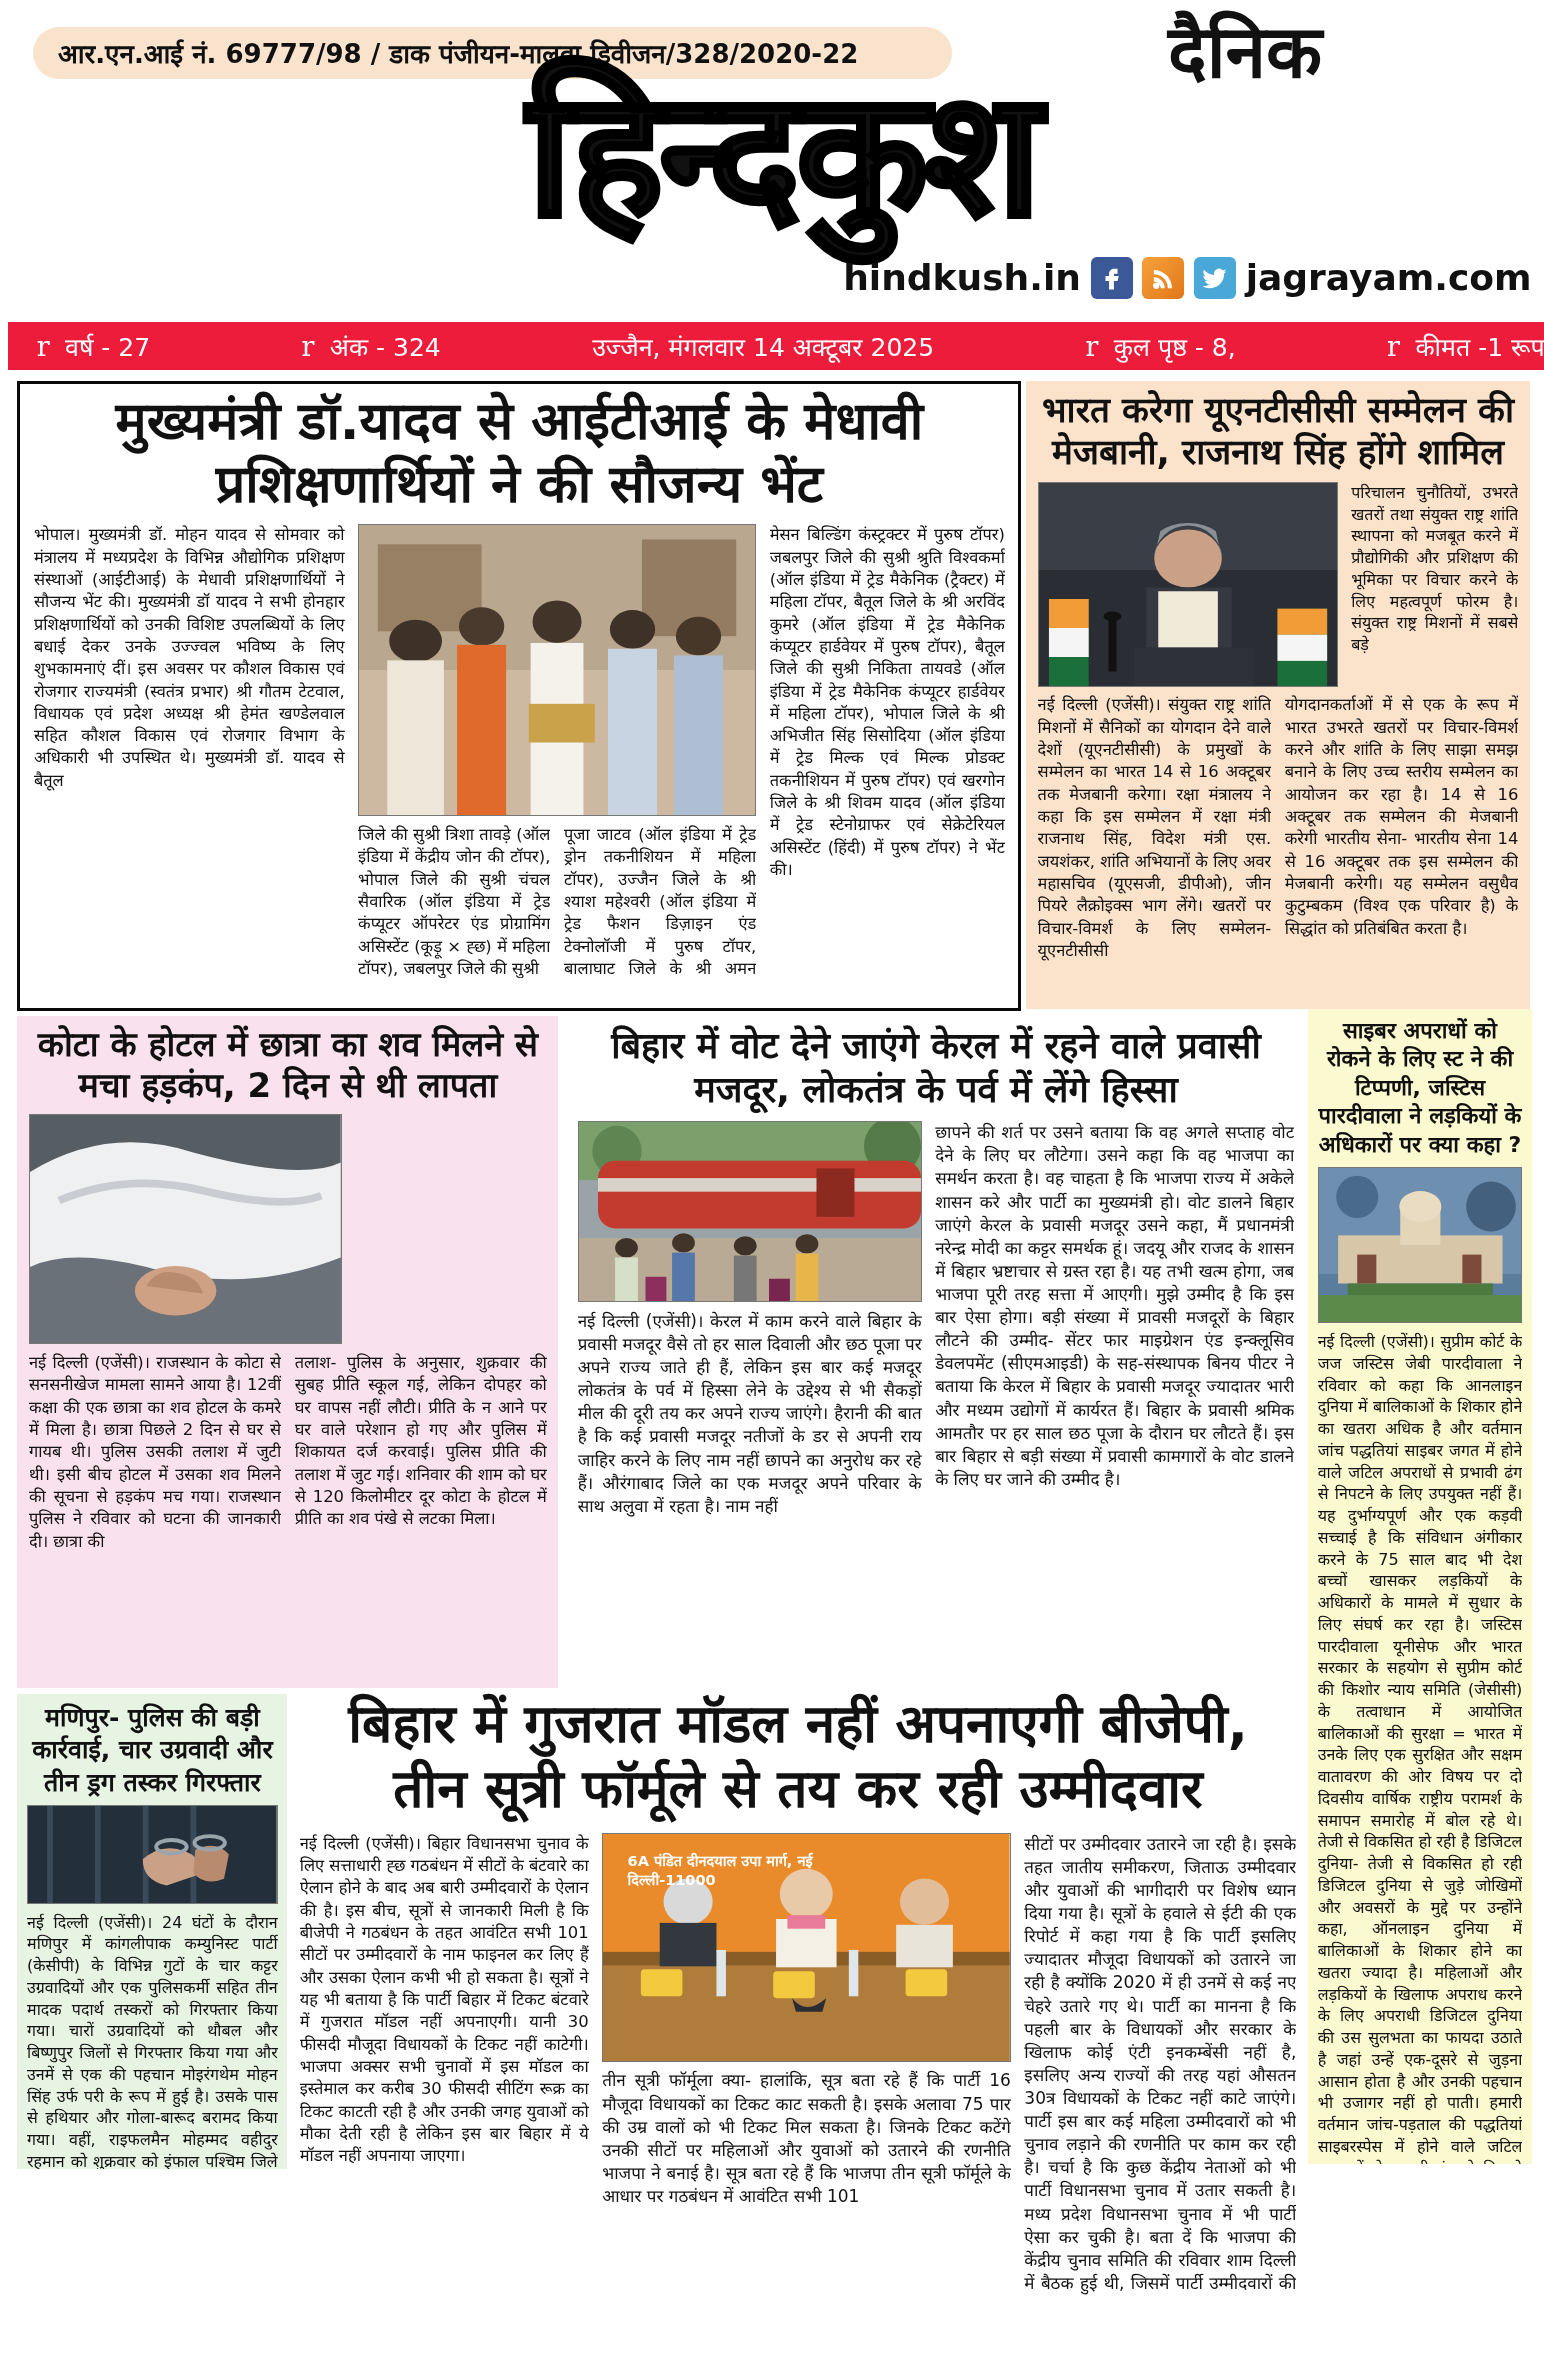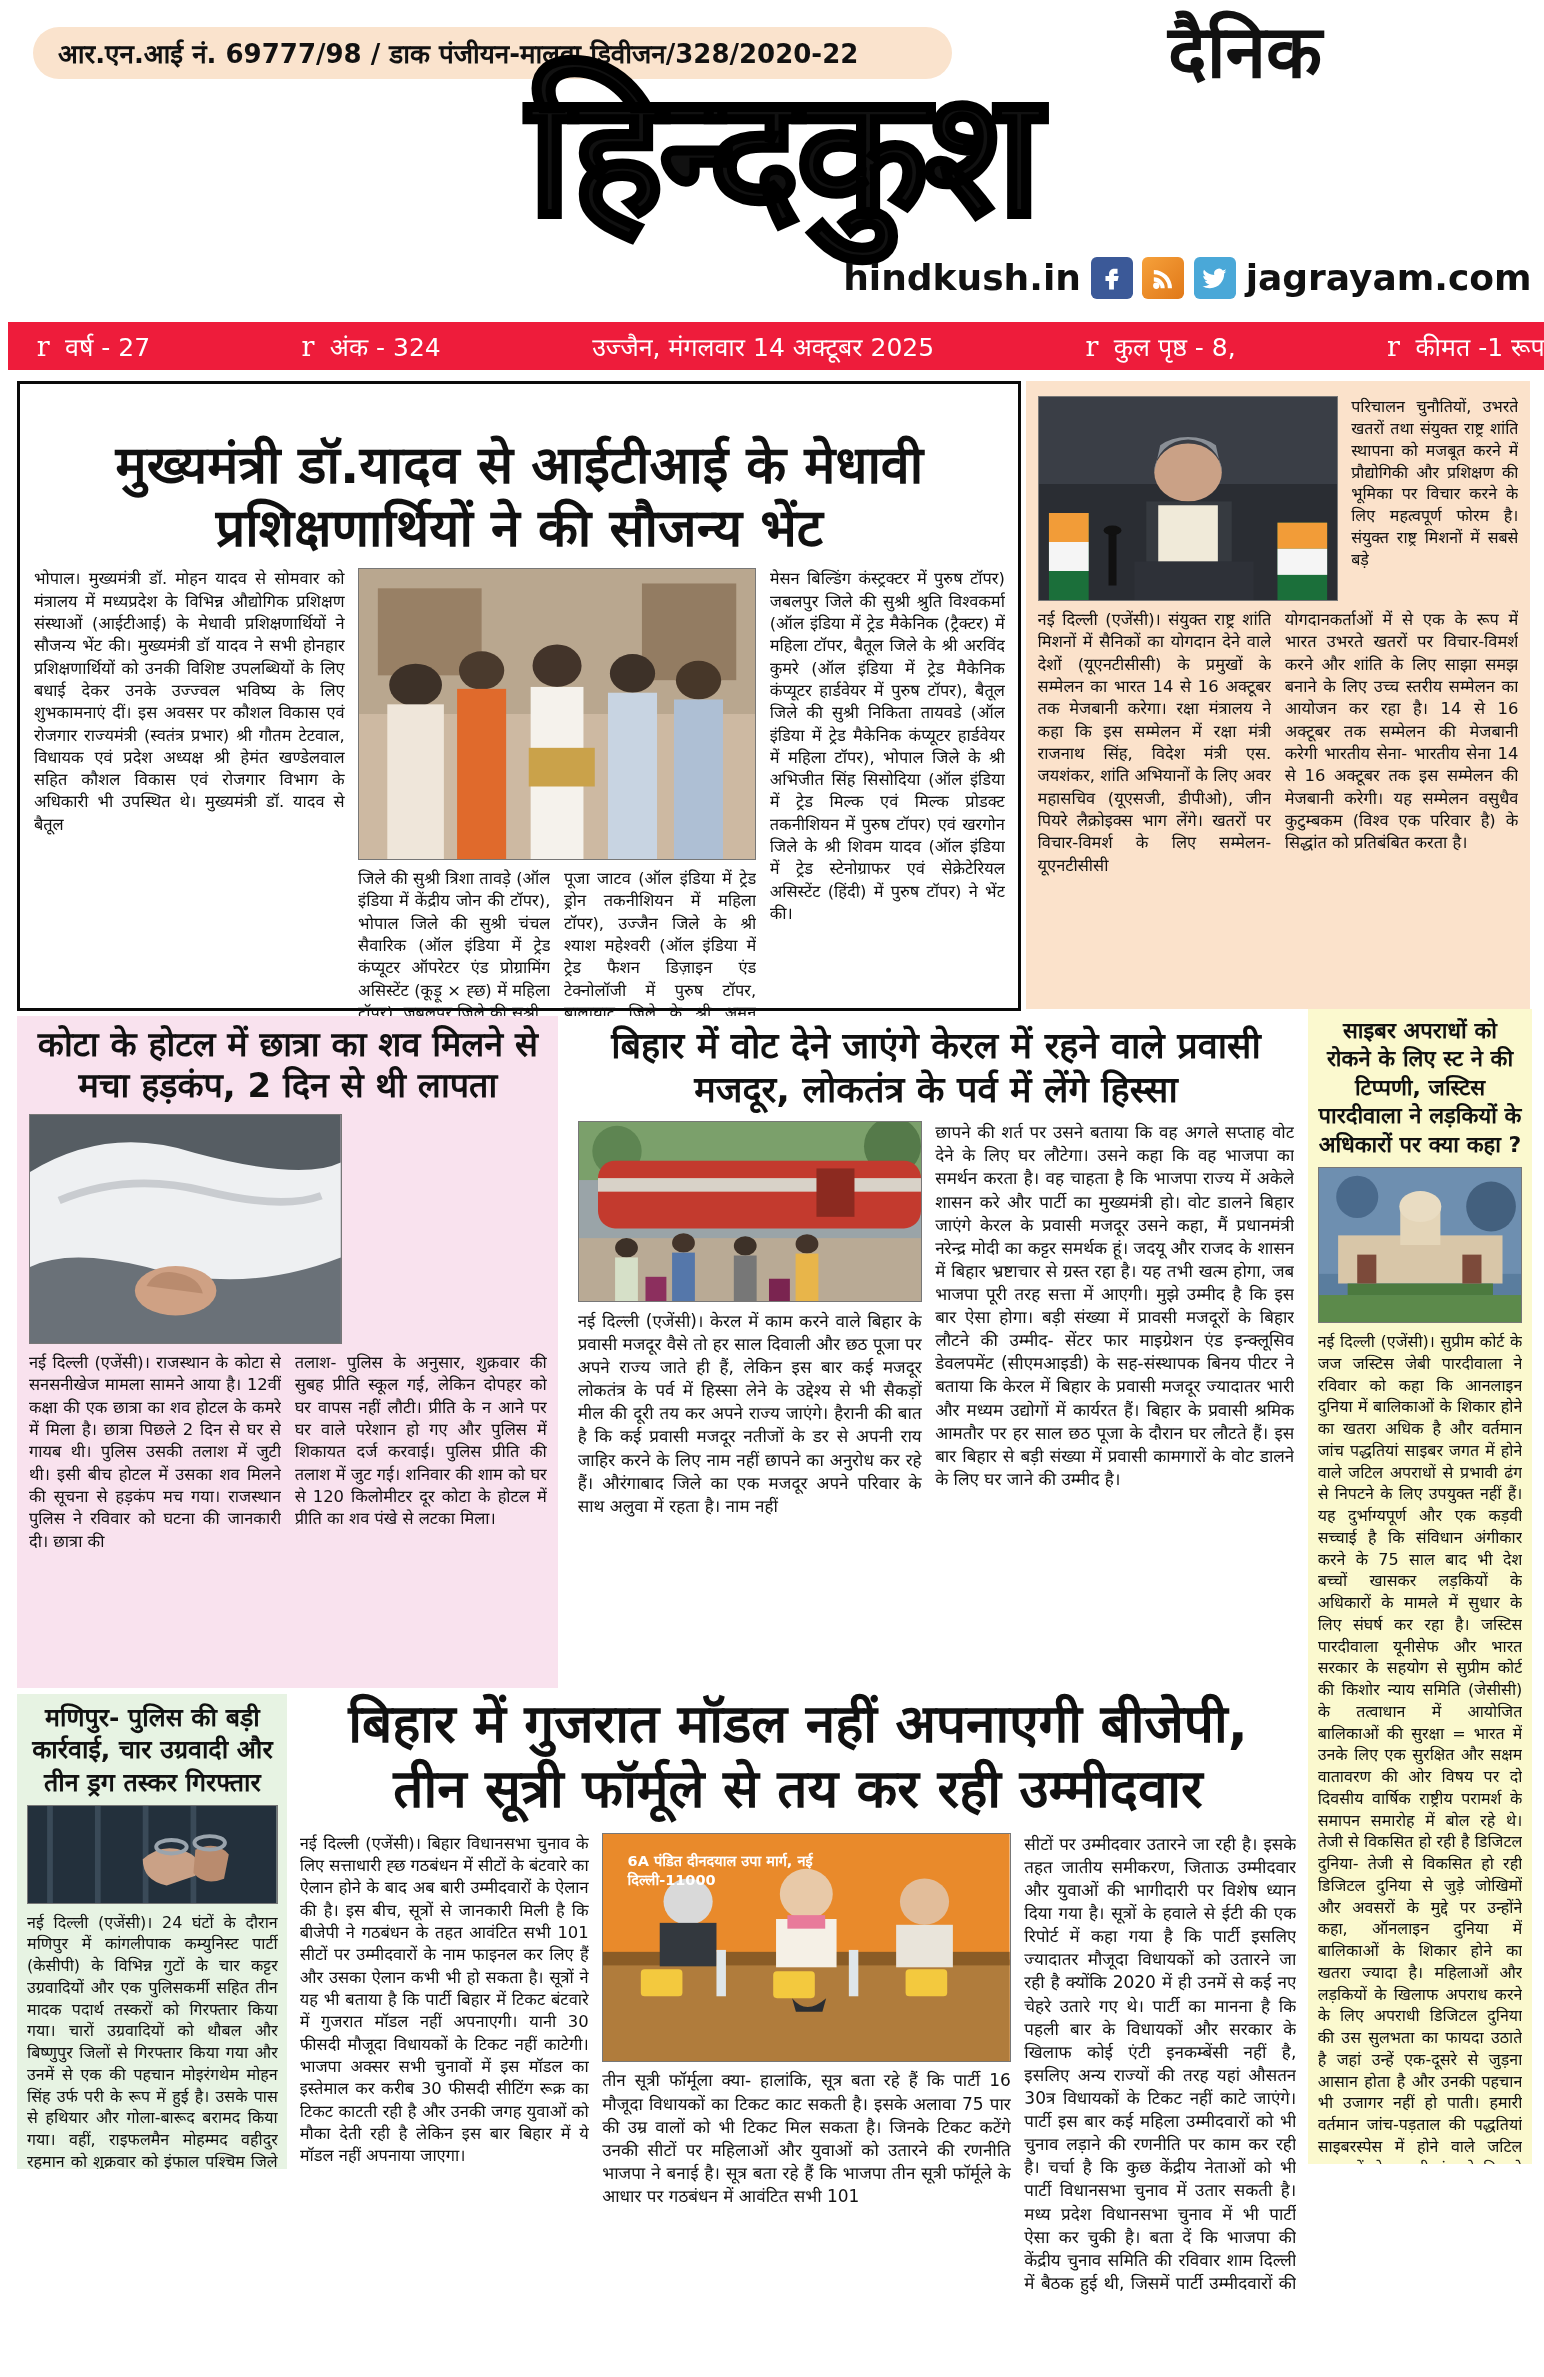--- a/index.html
+++ b/index.html
@@ -22,21 +22,21 @@
   .bullet{font-family:"DejaVu Serif",serif;font-size:27px;}
   
   .hl{font-weight:bold;text-align:center;line-height:1.22;}
   .body-t{font-size:16.4px;line-height:1.36;text-align:justify;overflow:hidden;}
   .cols{display:flex;gap:13.5px;}
   .photo{overflow:hidden;border:1px solid #777;}
   .photo svg{display:block;width:100%;height:100%;}
   
   .main-art{left:17.4px;top:381px;width:1004px;height:630px;border:3.9px solid #0a0a0a;background:#fff;
             padding:5.8px 13.5px;box-sizing:border-box;}
-  .main-art .hl{font-size:52px;margin-top:44px;}
+  .main-art .hl{font-size:52px;}
   
   .untcc{left:1026px;top:381px;width:504px;height:628px;background:#fbe2cb;padding:7.7px 11.6px;box-sizing:border-box;overflow:hidden;}
   .untcc .hl{font-size:35px;}
   
   .kota{left:17.4px;top:1016px;width:541px;height:672px;background:#f9e2ee;padding:7.7px 11.6px;box-sizing:border-box;overflow:hidden;}
   .kota .hl{font-size:34px;}
   
   .voters{left:568px;top:1016px;width:736px;height:672px;background:#ffffff;padding:7.7px 9.7px;box-sizing:border-box;overflow:hidden;}
   .voters .hl{font-size:36px;}
   
@@ -134,20 +134,21 @@
         <div class="cols" style="flex:1;overflow:hidden;">
           <div class="body-t" style="flex:1;">जिले की सुश्री त्रिशा तावड़े (ऑल इंडिया में केंद्रीय जोन की टॉपर), भोपाल जिले की सुश्री चंचल सैवारिक (ऑल इंडिया में ट्रेड कंप्यूटर ऑपरेटर एंड प्रोग्रामिंग असिस्टेंट (कूड़ू × ह्छ) में महिला टॉपर), जबलपुर जिले की सुश्री</div>
           <div class="body-t" style="flex:1;">पूजा जाटव (ऑल इंडिया में ट्रेड ड्रोन तकनीशियन में महिला टॉपर), उज्जैन जिले के श्री श्याश महेश्वरी (ऑल इंडिया में ट्रेड फैशन डिज़ाइन एंड टेक्नोलॉजी में पुरुष टॉपर, बालाघाट जिले के श्री अमन गजभिये (ऑल इंडिया में ट्रेड</div>
         </div>
       </div>
       <div class="body-t" style="flex:1;">मेसन बिल्डिंग कंस्ट्रक्टर में पुरुष टॉपर) जबलपुर जिले की सुश्री श्रुति विश्वकर्मा (ऑल इंडिया में ट्रेड मैकेनिक (ट्रैक्टर) में महिला टॉपर, बैतूल जिले के श्री अरविंद कुमरे (ऑल इंडिया में ट्रेड मैकेनिक कंप्यूटर हार्डवेयर में पुरुष टॉपर), बैतूल जिले की सुश्री निकिता तायवडे (ऑल इंडिया में ट्रेड मैकेनिक कंप्यूटर हार्डवेयर में महिला टॉपर), भोपाल जिले के श्री अभिजीत सिंह सिसोदिया (ऑल इंडिया में ट्रेड मिल्क एवं मिल्क प्रोडक्ट तकनीशियन में पुरुष टॉपर) एवं खरगोन जिले के श्री शिवम यादव (ऑल इंडिया में ट्रेड स्टेनोग्राफर एवं सेक्रेटेरियल असिस्टेंट (हिंदी) में पुरुष टॉपर) ने भेंट की।</div>
     </div>
   </div>
 
   <div class="abs untcc">
+    <div class="hl">भारत करेगा यूएनटीसीसी सम्मेलन की मेजबानी, राजनाथ सिंह होंगे शामिल</div>
     <div class="cols" style="margin-top:7.7px;height:205px;">
       <div class="photo" style="flex:0 0 62%;">
         <svg viewBox="0 0 300 210" preserveAspectRatio="none">
           <rect width="300" height="210" fill="#2a2d33"></rect>
           <rect x="0" y="0" width="300" height="90" fill="#3a3e46"></rect>
           <rect x="10" y="120" width="40" height="90" fill="#1b6f3a"></rect>
             <rect x="10" y="120" width="40" height="30" fill="#f29c38"></rect>
             <rect x="10" y="150" width="40" height="30" fill="#f5f5f5"></rect>
           <rect x="240" y="130" width="50" height="80" fill="#1b6f3a"></rect>
             <rect x="240" y="130" width="50" height="27" fill="#f29c38"></rect>

